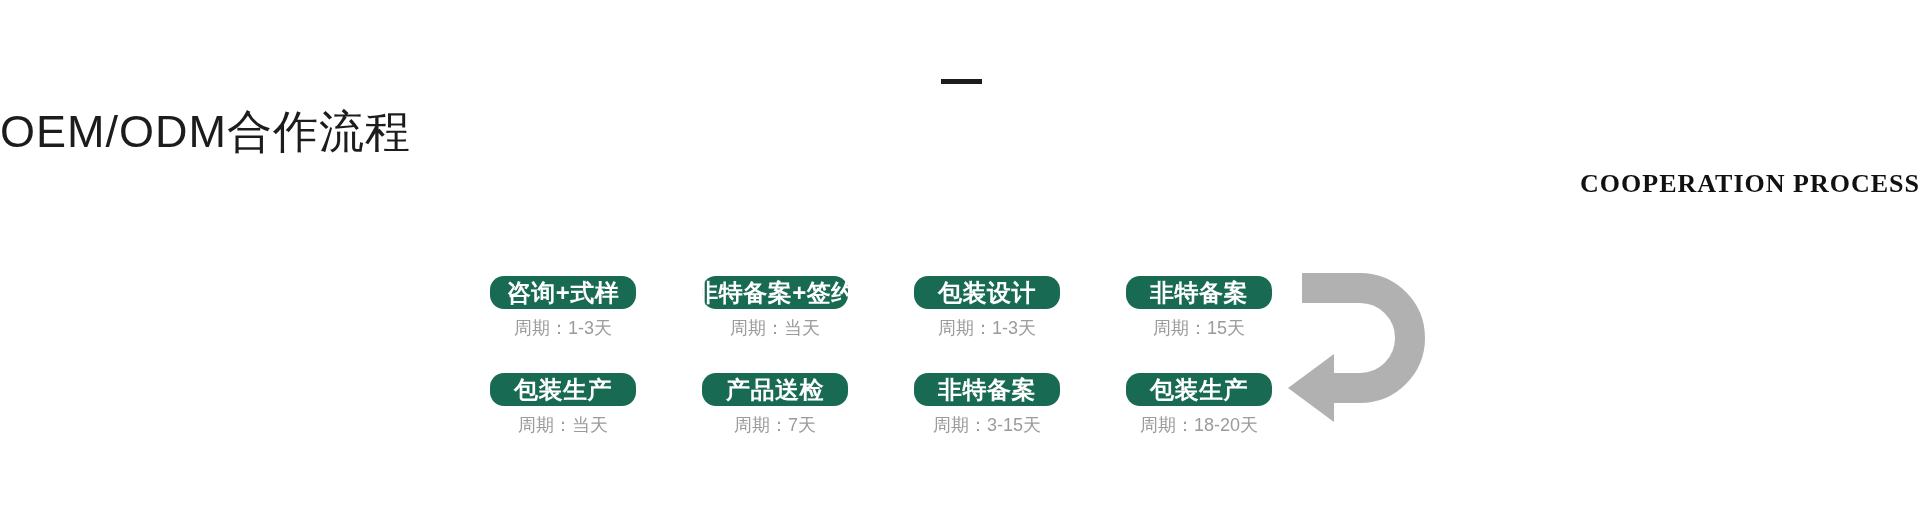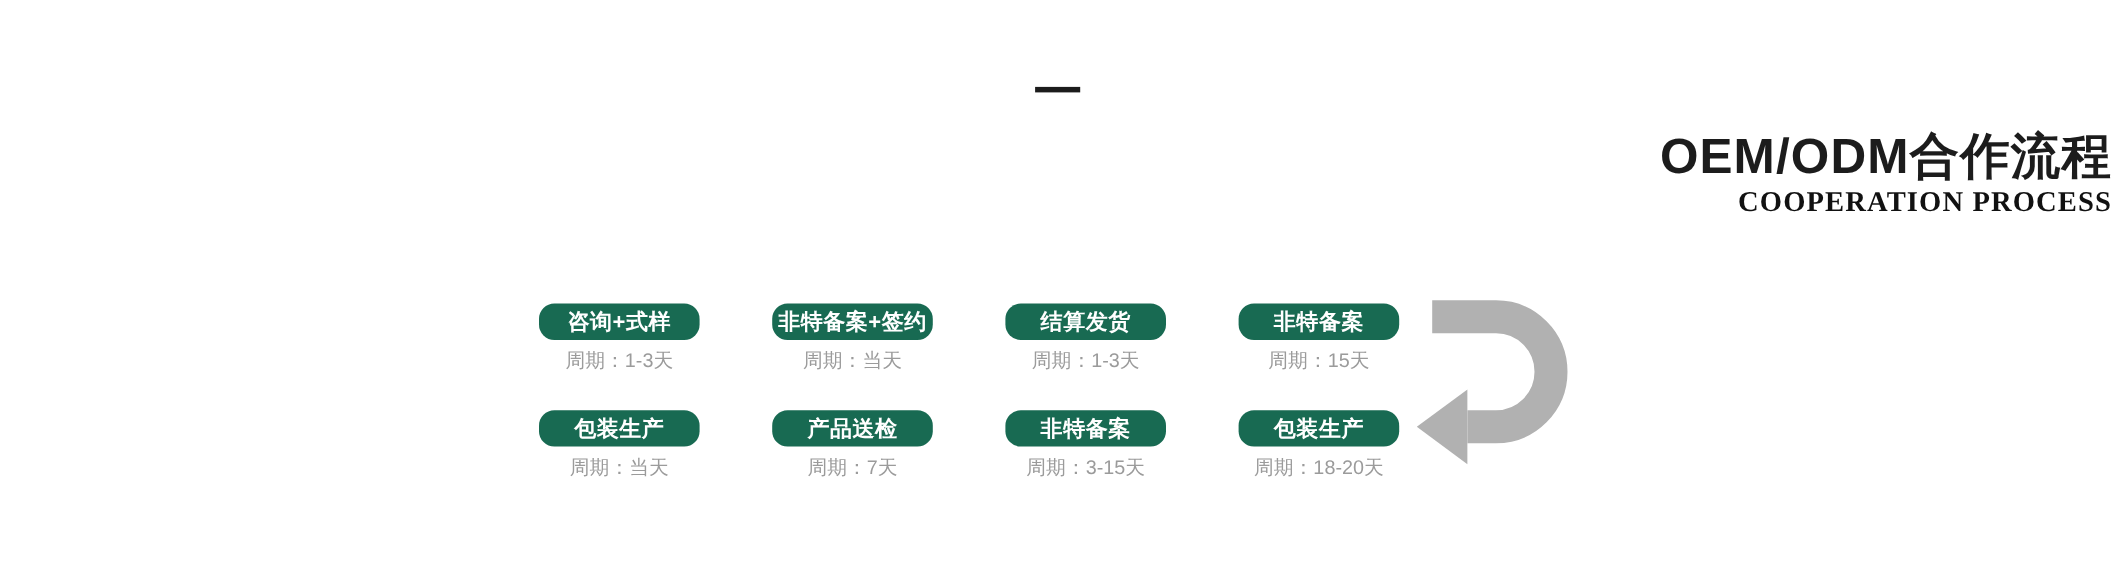--- a/index.html
+++ b/index.html
@@ -8,35 +8,35 @@
     --cycle:#9b9b9b;
     --ink:#1c1c1c;
   }
   *{margin:0;padding:0;box-sizing:border-box;}
   html,body{width:1920px;height:513px;background:#ffffff;overflow:hidden;}
   body{font-family:"Liberation Sans","DejaVu Sans",sans-serif;}
   .page{position:relative;width:1920px;height:513px;background:#ffffff;}
 
   
   .divider{position:absolute;left:941px;top:79px;width:41px;height:5px;background:var(--ink);}
-  .title{position:absolute;left:0;right:0;top:116px;text-align:right;
-         font-size:45px;line-height:52px;font-weight:700;letter-spacing:1px;color:var(--ink);
+  .title{position:absolute;left:0;right:0;top:106px;text-align:left;
+         font-size:45px;line-height:52px;font-weight:400;letter-spacing:1px;color:var(--ink);
          white-space:nowrap;}
   .subtitle{position:absolute;left:0;right:0;top:170px;text-align:right;
             font-family:"Liberation Serif","DejaVu Serif",serif;
             font-size:26px;line-height:28px;font-weight:700;letter-spacing:1px;color:#111111;
             white-space:nowrap;}
 
   
   .grid{position:absolute;left:490px;top:276px;
         display:grid;grid-template-columns:repeat(4,146px);
         column-gap:66px;row-gap:34px;}
   .cell{width:146px;display:flex;flex-direction:column;align-items:center;}
   .pill{width:146px;height:33px;border-radius:14px;background:var(--accent);
-        color:#ffffff;font-size:20px;font-weight:700;letter-spacing:0.5px;
+        color:#ffffff;font-size:24px;font-weight:700;letter-spacing:0.5px;
         display:flex;align-items:center;justify-content:center;white-space:nowrap;}
   .cycle{margin-top:9px;height:21px;font-size:18px;line-height:21px;color:var(--cycle);
          white-space:nowrap;text-align:center;}
 
   
   .arrow-wrap{position:absolute;left:1288px;top:272px;width:148px;height:154px;}
   .arrow-wrap svg{display:block;width:148px;height:154px;}
 </style>
 </head>
 <body>
@@ -51,21 +51,21 @@
   <div class="grid">
     <div class="cell">
       <div class="pill">咨询+式样</div>
       <div class="cycle">周期：1-3天</div>
     </div>
     <div class="cell">
       <div class="pill">非特备案+签约</div>
       <div class="cycle">周期：当天</div>
     </div>
     <div class="cell">
-      <div class="pill">结算发货</div>
+      <div class="pill">包装设计</div>
       <div class="cycle">周期：1-3天</div>
     </div>
     <div class="cell">
       <div class="pill">非特备案</div>
       <div class="cycle">周期：15天</div>
     </div>
     <div class="cell">
       <div class="pill">包装生产</div>
       <div class="cycle">周期：当天</div>
     </div>

